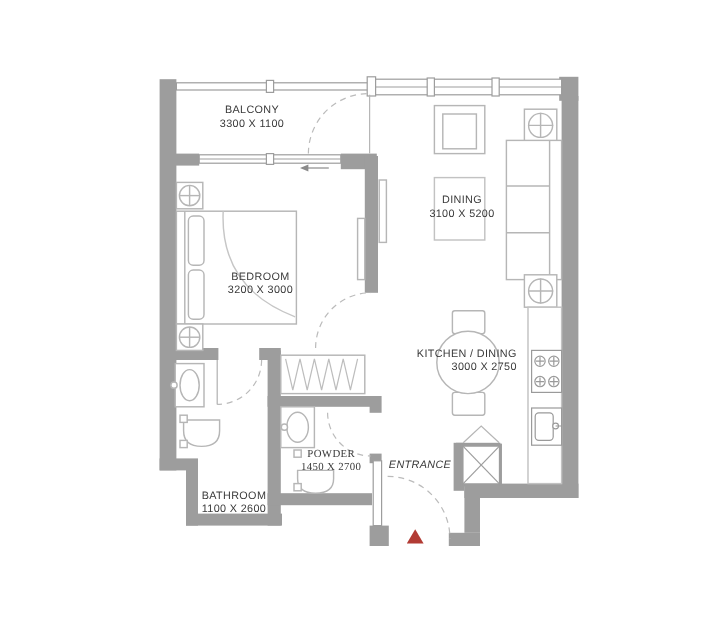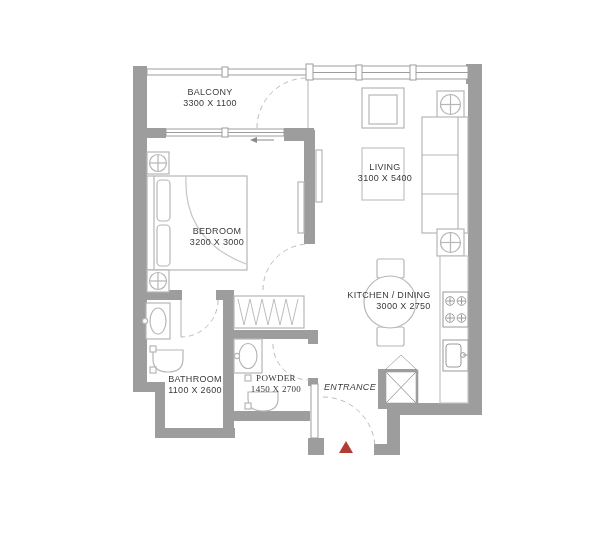--- a/index.html
+++ b/index.html
@@ -182,32 +182,32 @@
   </g>
 
   <polygon points="346,441 339,453 353,453" fill="#b23b34"></polygon>
 </svg>
 
   <div class="lbl" style="left: 210px; top: 97px; color: rgb(58, 58, 58);">
     <span>BALCONY</span>
     <span>3300 X 1100</span>
   </div>
   <div class="lbl" style="left: 385px; top: 172px; color: rgb(58, 58, 58);">
-    <span>LIVING</span>
-    <span>3100 X 5400</span>
+    <span>DINING</span>
+    <span>3100 X 5200</span>
   </div>
   <div class="lbl" style="left: 217px; top: 236px; color: rgb(58, 58, 58);">
     <span>BEDROOM</span>
     <span>3200 X 3000</span>
   </div>
   <div class="lbl" style="left: 389px; top: 300px; color: rgb(58, 58, 58); text-align: right;">
     <span>KITCHEN / DINING</span>
     <span>3000 X 2750</span>
   </div>
-  <div class="lbl" style="left: 195px; top: 384px; color: rgb(58, 58, 58);">
+  <div class="lbl" style="left: 195px; top: 418px; color: rgb(58, 58, 58);">
     <span>BATHROOM</span>
     <span>1100 X 2600</span>
   </div>
   <div class="lbl" style="left: 276px; top: 383px; color: rgb(58, 58, 58); font-family: Liberation Serif, serif;">
     <span>POWDER</span>
     <span>1450 X 2700</span>
   </div>
   <div class="lbl" style="left: 350px; top: 387px; color: rgb(58, 58, 58); font-style: italic;">
     <span>ENTRANCE</span>
   </div>

